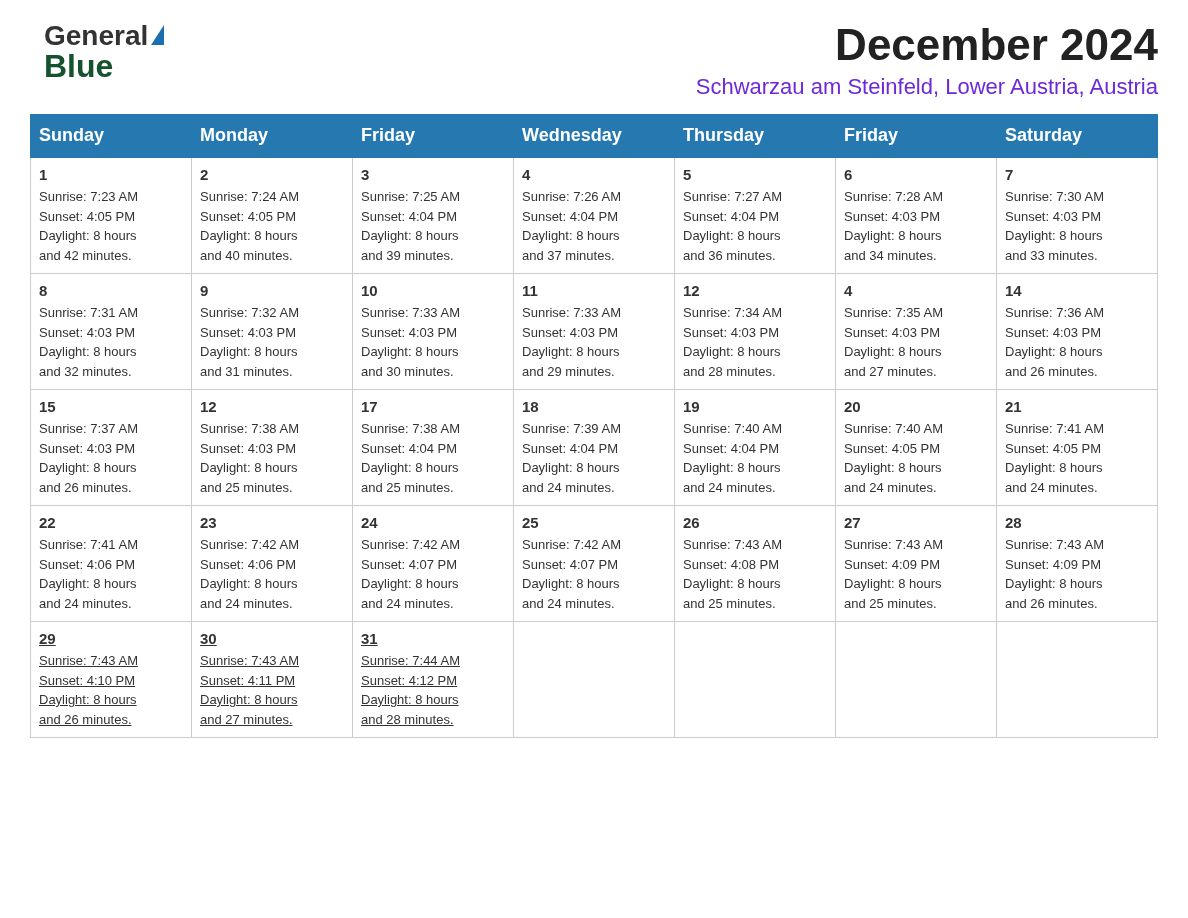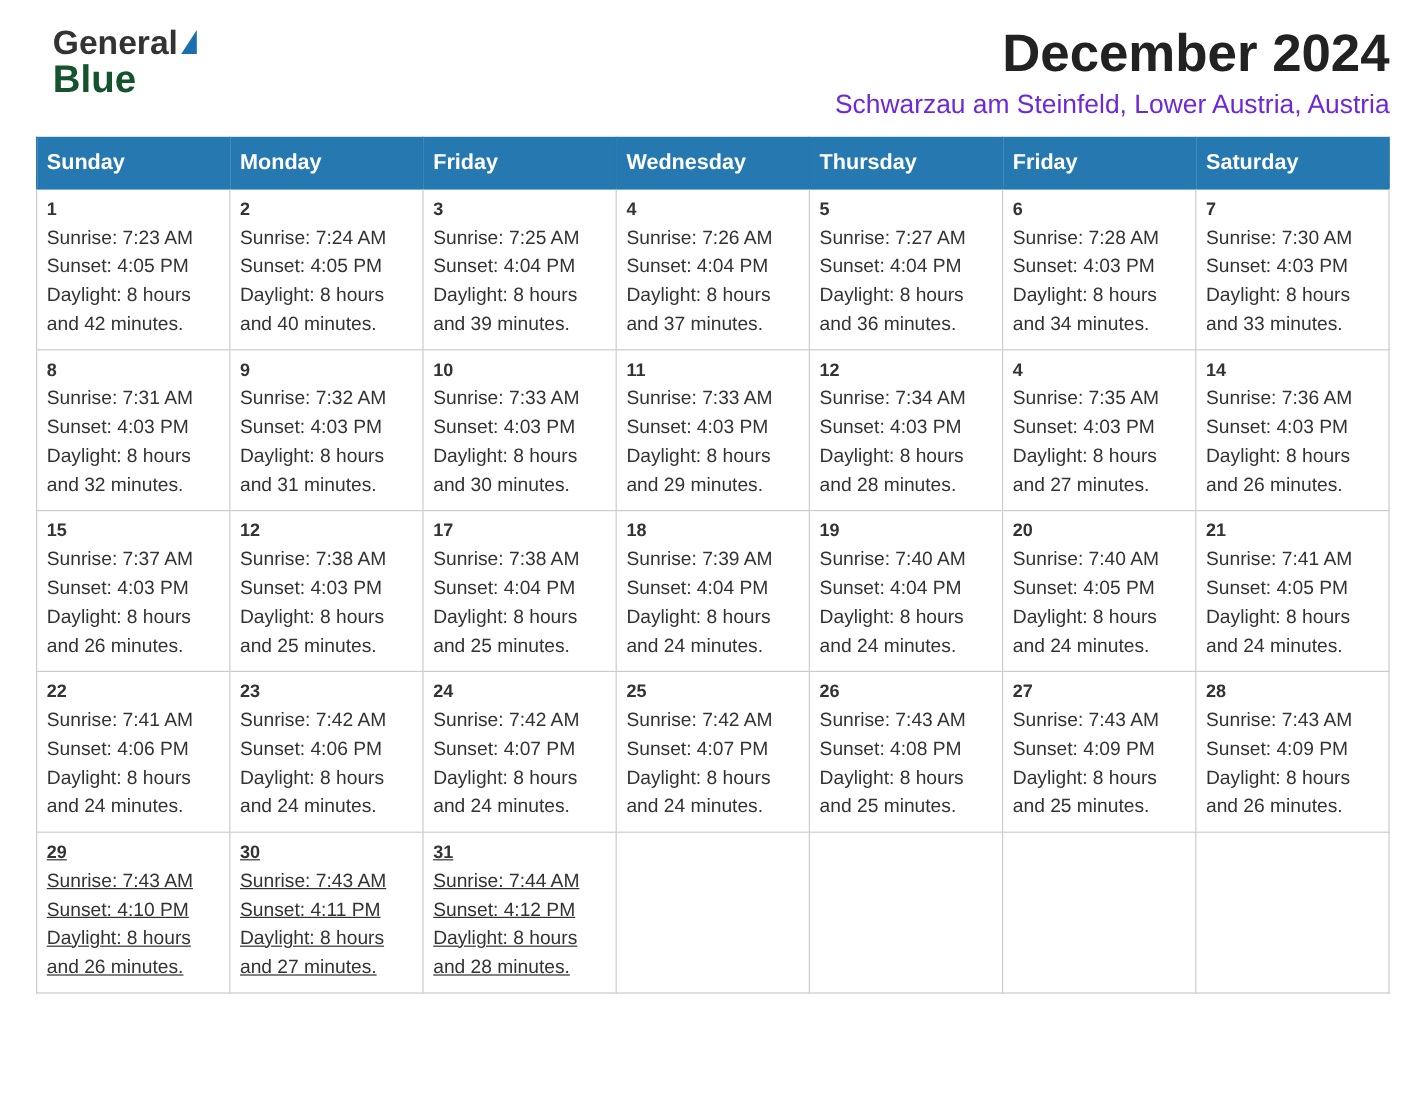--- a/index.html
+++ b/index.html
@@ -66,21 +66,21 @@
     .calendar-table tr:first-child td {
       border-top: 2px solid #2678b0;
     }
     .day-number {
       font-size: 15px;
       font-weight: bold;
       display: block;
       margin-bottom: 4px;
     }
     .day-info {
-      font-size: 16px;
+      font-size: 13px;
       line-height: 1.5;
     }
     .empty-cell {
       background: #fff;
     }
     .calendar-table tbody tr td {
       border-bottom: 1px solid #ccc;
     }
     .calendar-table tbody tr:last-child td {
       height: 110px;

